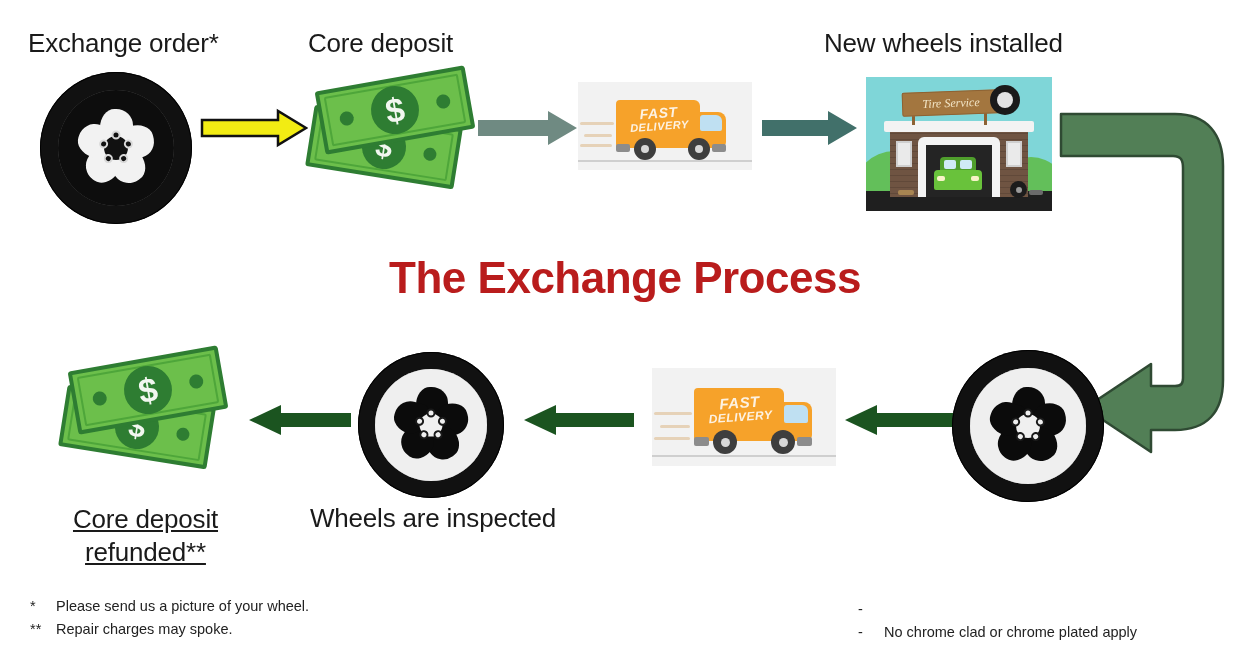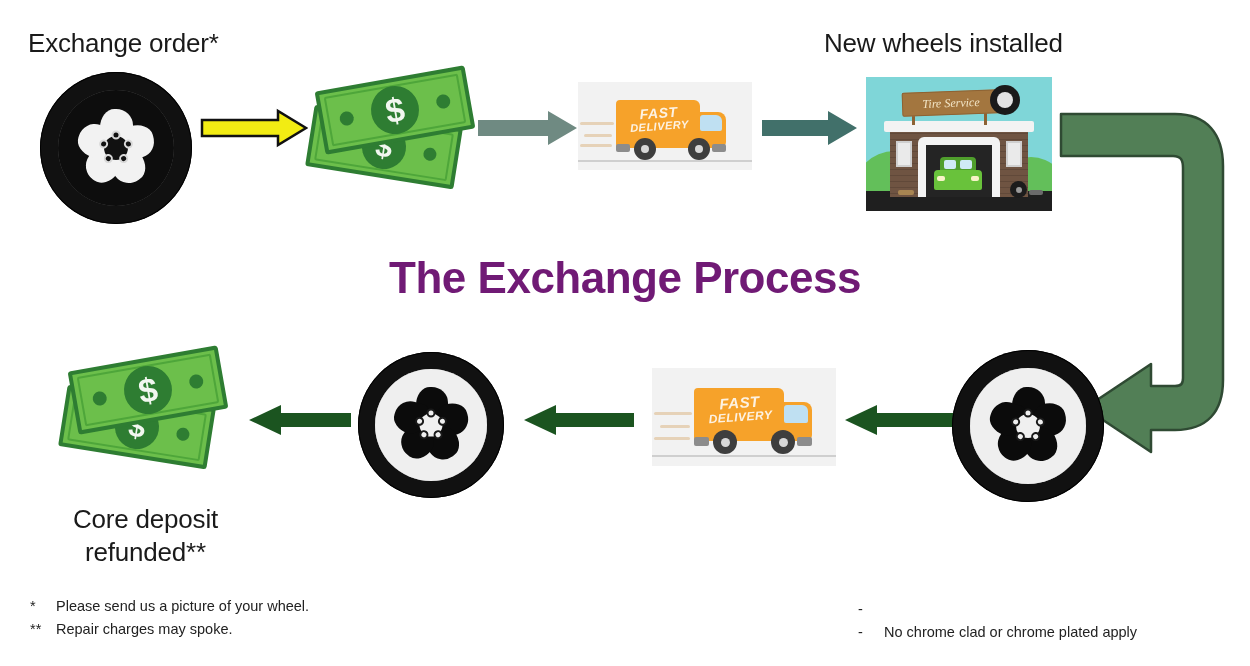--- a/index.html
+++ b/index.html
@@ -35,21 +35,21 @@
   }
 
   .title {
     position: absolute;
     left: 0; right: 0;
     top: 253px;
     text-align: center;
     font-family: "Liberation Sans", sans-serif;
     font-size: 44px;
     font-weight: bold;
-    color: #701a75;
+    color: #b91c1c;
     letter-spacing: -0.5px;
   }
 
   .footnotes {
     position: absolute;
     font-size: 14.5px;
     color: #222;
     line-height: 1.62;
     white-space: nowrap;
   }
@@ -339,20 +339,21 @@
       <div class="lug" style="left:50%;top:50%;width:5px;height:5px;border-width:2px;transform:translate(-50%,-50%) rotate(144deg) translate(0,-13px);"></div>
       <div class="lug" style="left:50%;top:50%;width:5px;height:5px;border-width:2px;transform:translate(-50%,-50%) rotate(216deg) translate(0,-13px);"></div>
       <div class="lug" style="left:50%;top:50%;width:5px;height:5px;border-width:2px;transform:translate(-50%,-50%) rotate(288deg) translate(0,-13px);"></div>
     </div>
   </div>
 
   <svg class="arrow-svg" style="left:200px; top:108px;" width="108" height="40" viewBox="0 0 108 40">
     <polygon points="2,12 78,12 78,3 106,20 78,37 78,28 2,28" fill="#f2ec13" stroke="#111111" stroke-width="2.5" stroke-linejoin="miter"></polygon>
   </svg>
 
+  <div class="step-label" style="left:308px; top:28px;">Core deposit</div>
 
   <div class="money" style="left:305px; top:72px; width:175px; height:135px;">
     <div class="bill" style="left:4px; top:44px; width:150px; height:62px; transform:rotate(9deg);">
       <div class="paper"></div>
       <div class="inner-line"></div>
       <div class="oval" style="width:44px;height:44px;">
         <span style="font-size:30px;">$</span>
       </div>
       <div class="dot" style="left:22px;width:13px;height:13px;"></div>
       <div class="dot" style="right:22px;width:13px;height:13px;"></div>
@@ -472,21 +473,21 @@
       <div class="paper"></div>
       <div class="inner-line"></div>
       <div class="oval" style="width:48px;height:48px;">
         <span style="font-size:34px;">$</span>
       </div>
       <div class="dot" style="left:20px;width:14px;height:14px;"></div>
       <div class="dot" style="right:20px;width:14px;height:14px;"></div>
     </div>
   </div>
 
-  <div class="step-label two-line" style="left:38px; top:503px; width:215px;">Core deposit refunded**</div>
+  <div class="step-label two-line" style="left:38px; top:503px; width:215px;text-decoration:underline;">Core deposit refunded**</div>
 
   <svg class="arrow-svg" style="left:247px; top:404px;" width="104" height="32" viewBox="0 0 104 32">
     <polygon points="104,9 34,9 34,1 2,16 34,31 34,23 104,23" fill="#1b5420"></polygon>
   </svg>
 
   <div class="wheel light" style="left:358px; top:352px; width:146px; height:146px;">
     <div class="tire"></div>
     <div class="tread"></div>
     <div class="rim" style="left:17px; top:17px; right:17px; bottom:17px;">
       <div class="rim-inner"></div>
@@ -497,20 +498,21 @@
       <div class="spoke" style="width:32px;height:32px;transform:rotate(198deg) translate(6px,-15px);"></div>
       <div class="hub" style="width:23px;height:23px;"></div>
       <div class="lug" style="left:50%;top:50%;width:5px;height:5px;border-width:2px;transform:translate(-50%,-50%) rotate(0deg) translate(0,-12px);"></div>
       <div class="lug" style="left:50%;top:50%;width:5px;height:5px;border-width:2px;transform:translate(-50%,-50%) rotate(72deg) translate(0,-12px);"></div>
       <div class="lug" style="left:50%;top:50%;width:5px;height:5px;border-width:2px;transform:translate(-50%,-50%) rotate(144deg) translate(0,-12px);"></div>
       <div class="lug" style="left:50%;top:50%;width:5px;height:5px;border-width:2px;transform:translate(-50%,-50%) rotate(216deg) translate(0,-12px);"></div>
       <div class="lug" style="left:50%;top:50%;width:5px;height:5px;border-width:2px;transform:translate(-50%,-50%) rotate(288deg) translate(0,-12px);"></div>
     </div>
   </div>
 
+  <div class="step-label" style="left:310px; top:503px;">Wheels are inspected</div>
 
   <svg class="arrow-svg" style="left:522px; top:404px;" width="112" height="32" viewBox="0 0 112 32">
     <polygon points="112,9 34,9 34,1 2,16 34,31 34,23 112,23" fill="#1b5420"></polygon>
   </svg>
 
   <div class="truck-scene" style="left:652px; top:368px; width:184px; height:98px;">
     <div class="speed" style="left:2px; top:44px; width:38px;"></div>
     <div class="speed" style="left:8px; top:57px; width:30px;"></div>
     <div class="speed" style="left:2px; top:69px; width:36px;"></div>
     <div class="van-body" style="left:42px; top:20px; width:90px; height:53px;"></div>

